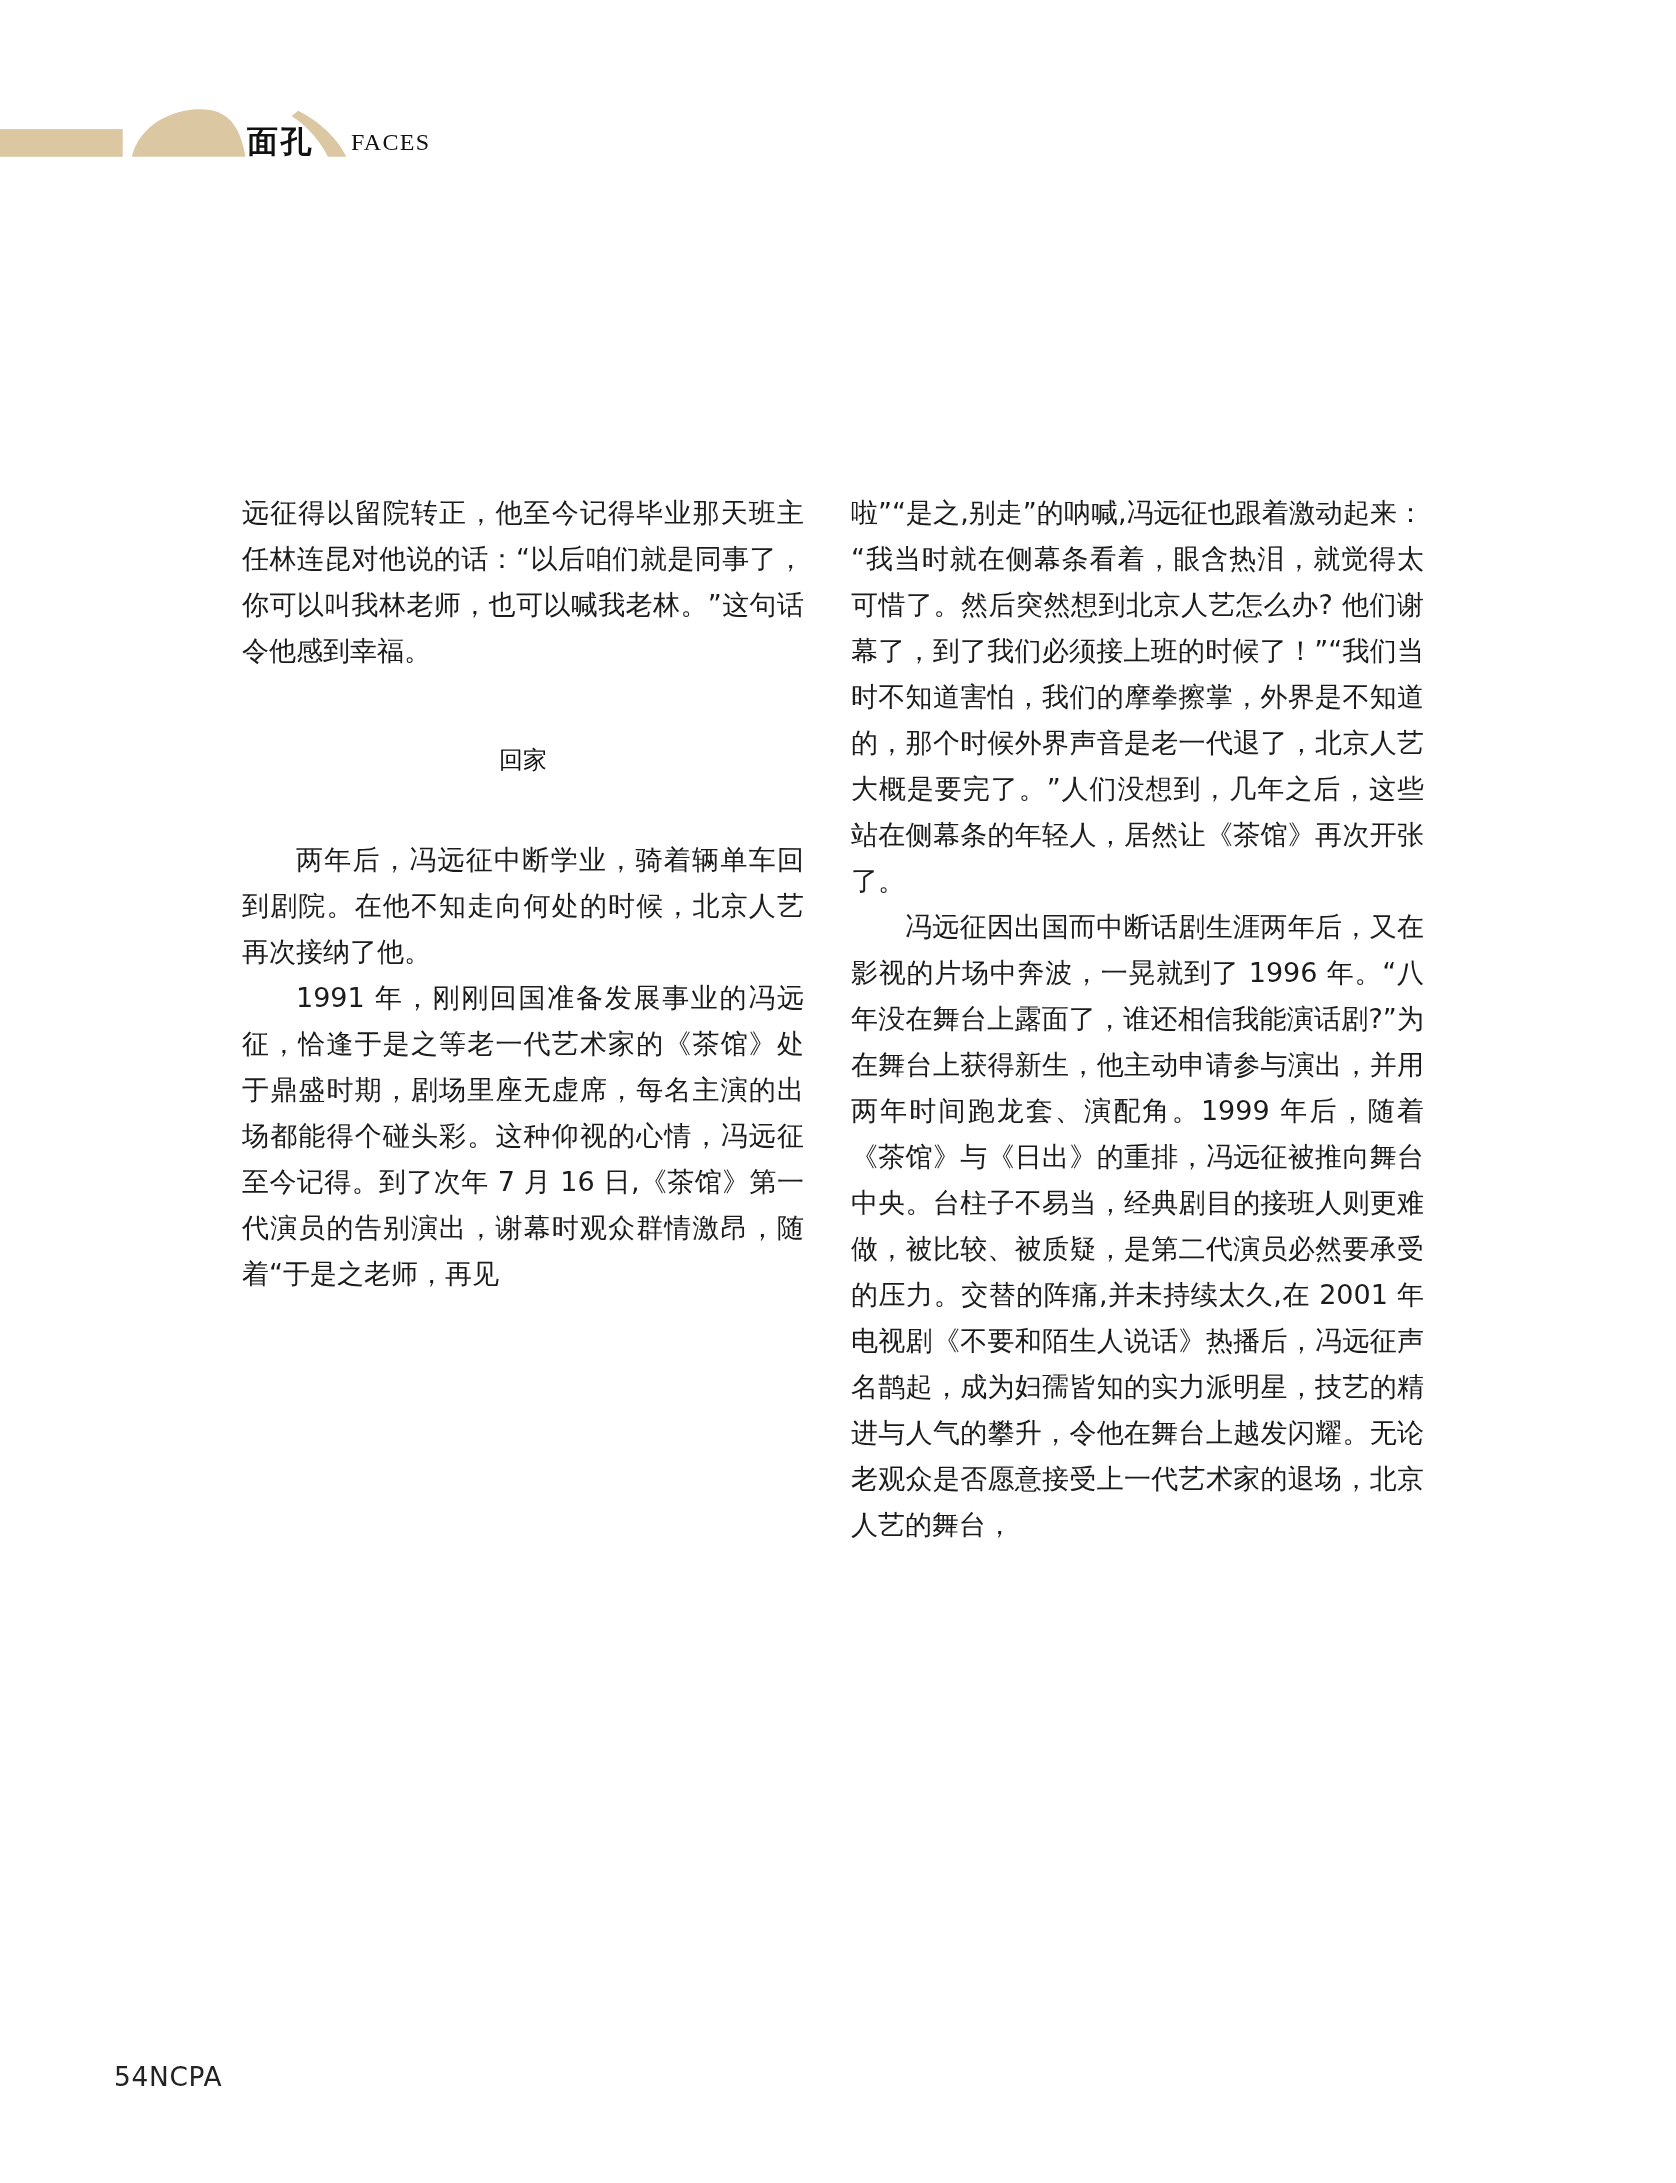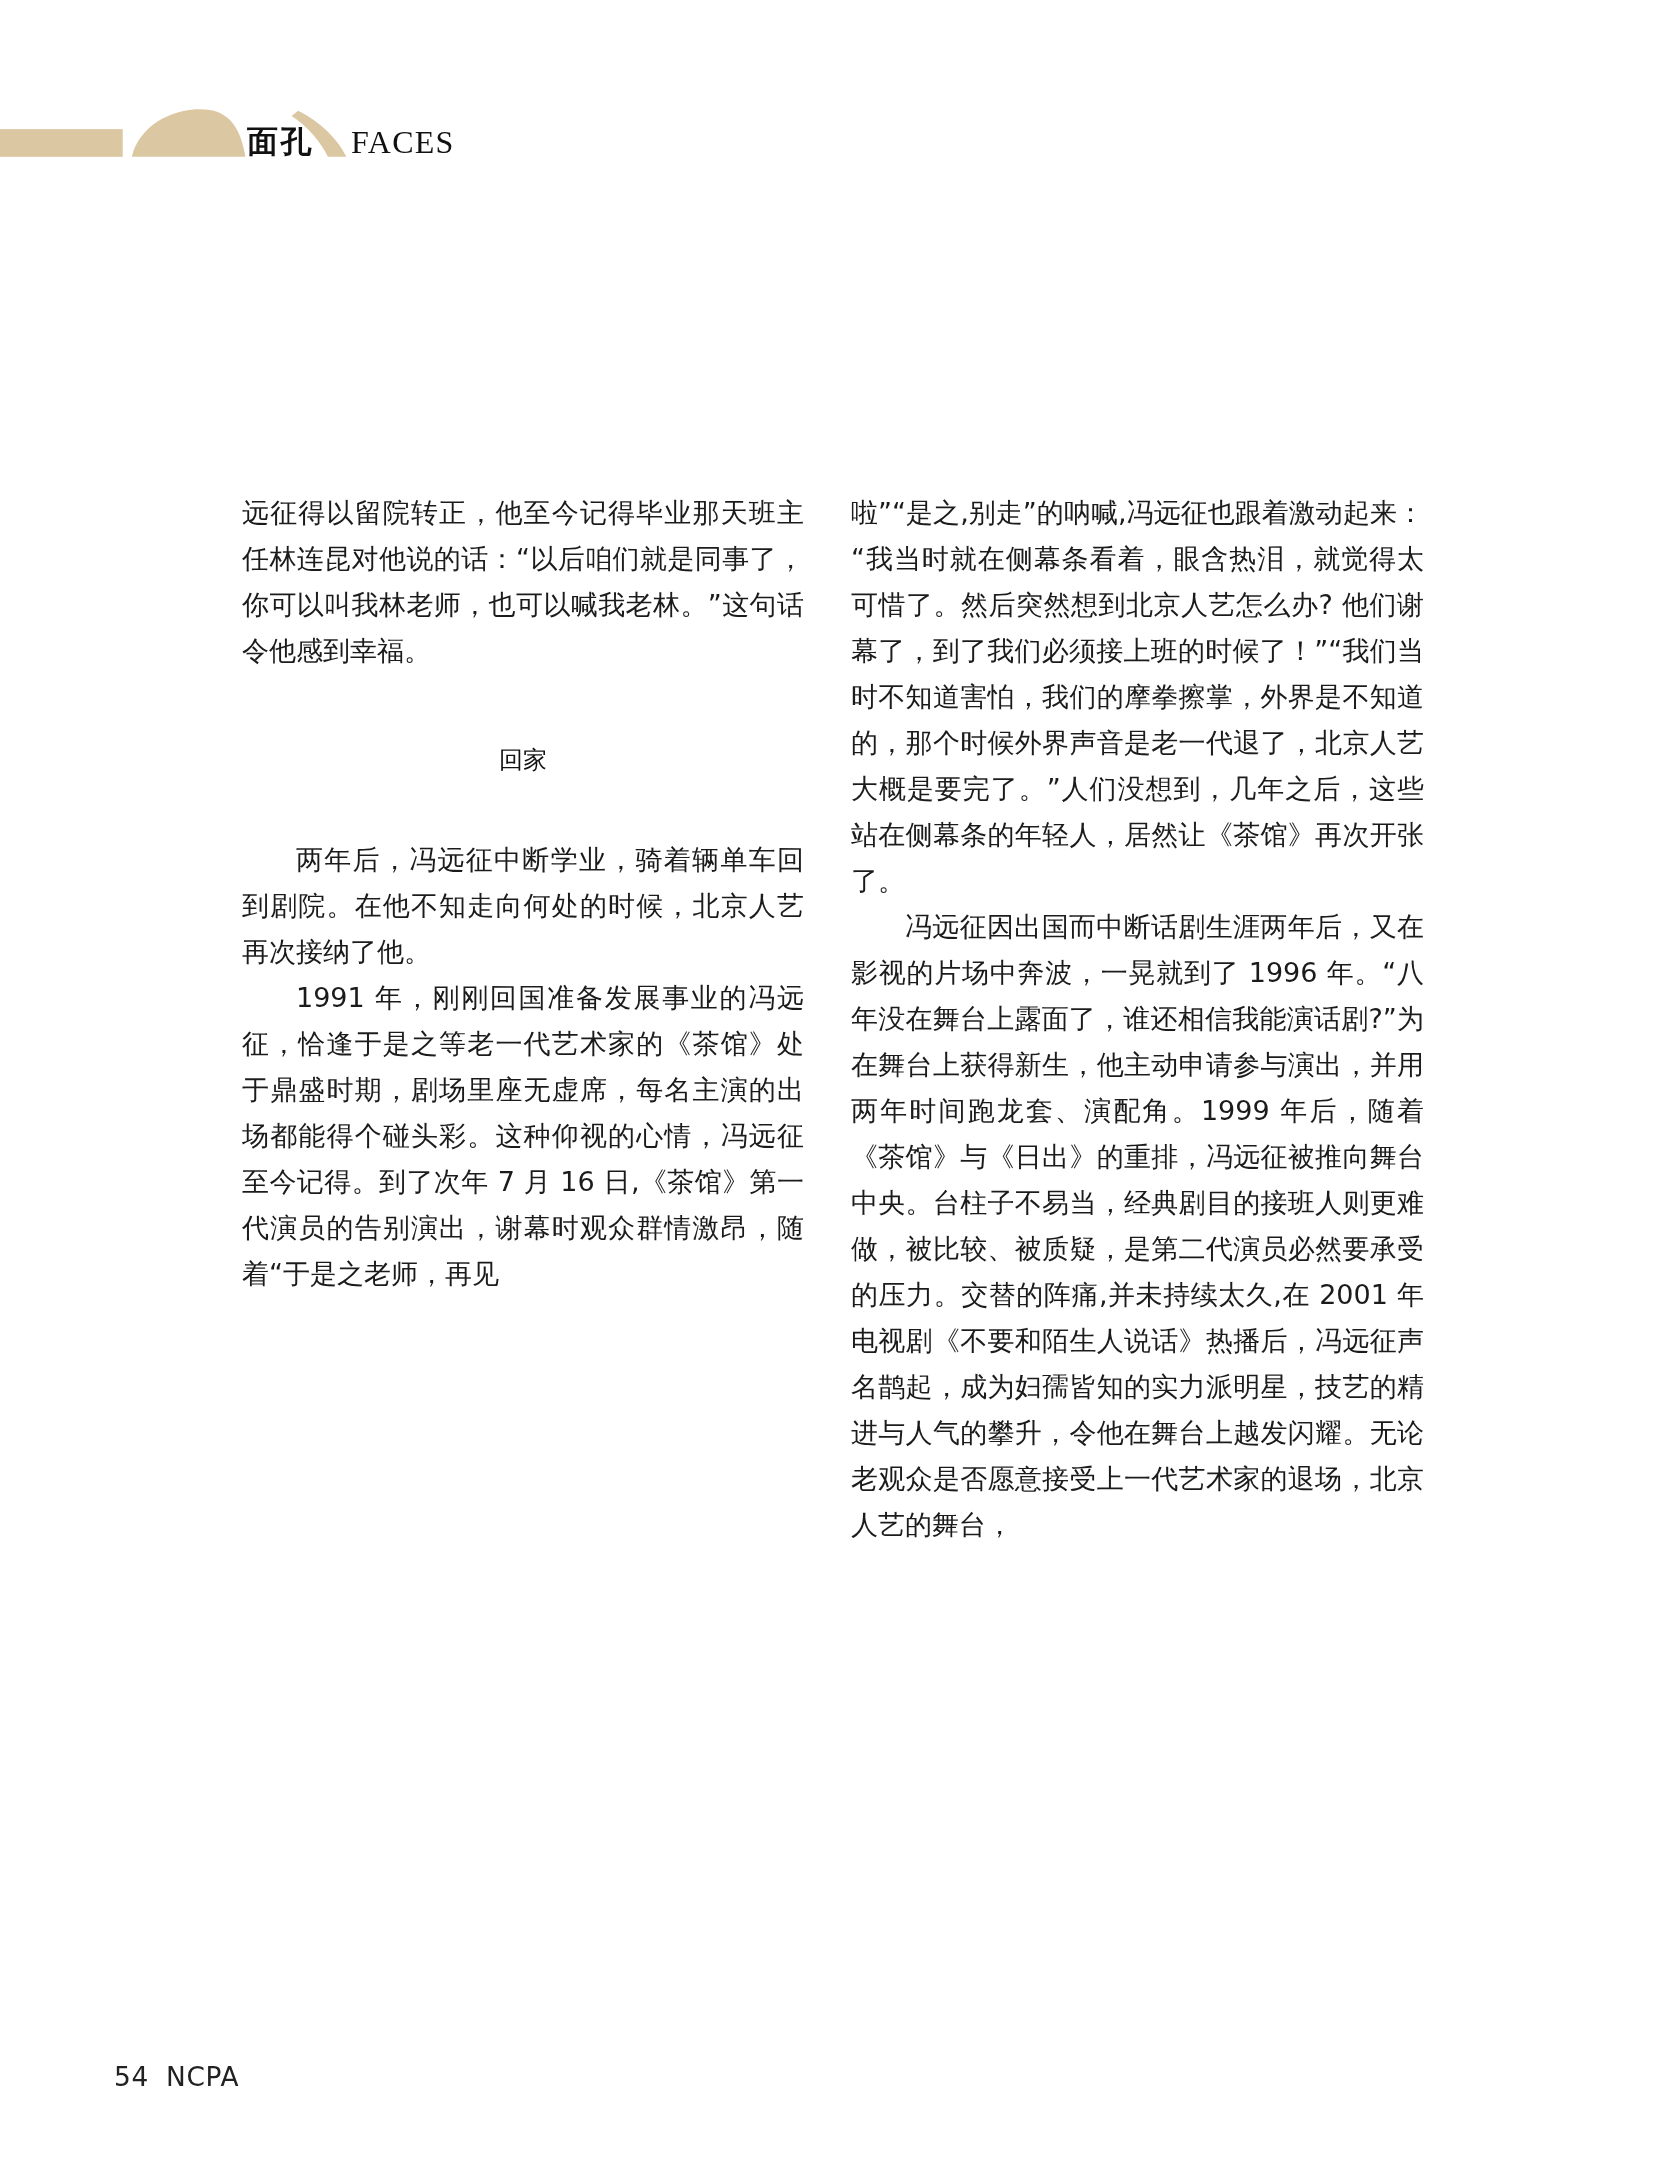--- a/index.html
+++ b/index.html
@@ -14,21 +14,21 @@
   
   .banner-svg{position:absolute;left:0;top:104px;width:475px;height:74px;}
   .zh-title{
     position:absolute;left:247px;top:124px;
     font-size:31px;font-weight:bold;letter-spacing:2.6px;
     color:#111;line-height:34px;white-space:nowrap;
   }
   .en-title{
     position:absolute;left:351px;top:125px;
     font-family:"Liberation Serif","DejaVu Serif",serif;
-    font-size:32px;letter-spacing:1.3px;color:#111;line-height:34px;white-space:nowrap;
+    font-size:24px;letter-spacing:1.3px;color:#111;line-height:34px;white-space:nowrap;
   }
   
   .col{
     position:absolute;top:490px;
     font-size:27px;line-height:46px;
     text-align:justify;text-justify:inter-ideograph;
     word-break:break-all;overflow:hidden;
   }
   .col-left{left:242px;width:562px;height:1538px;}
   .col-right{left:851px;width:573px;height:1518px;}
@@ -38,21 +38,21 @@
     margin:66px 0 57px 0;
     font-size:24px;font-weight:normal;line-height:40px;
     text-align:center;color:#111;
   }
   
   .footer{
     position:absolute;left:114px;top:2061px;
     font-size:26.4px;line-height:32px;color:#222;
     letter-spacing:0.7px;white-space:nowrap;
   }
-  .footer .pageno{margin-right:17px;}
+  .footer .pageno{}
 </style>
 </head>
 <body>
 
 <div class="page">
 
   <svg class="banner-svg" viewBox="0 0 720 112" aria-hidden="true">
     <rect x="0" y="38" width="186" height="42" fill="#dbc7a2"></rect>
     <path d="M 200 80 C 208 42 246 12 296 8 C 341 5 363 27 372 80 Z" fill="#dbc7a2"></path>
     <path d="M 452 10 C 486 27 513 54 525 80 L 497 80 C 486 56 464 32 442 18 Z" fill="#dbc7a2"></path>

